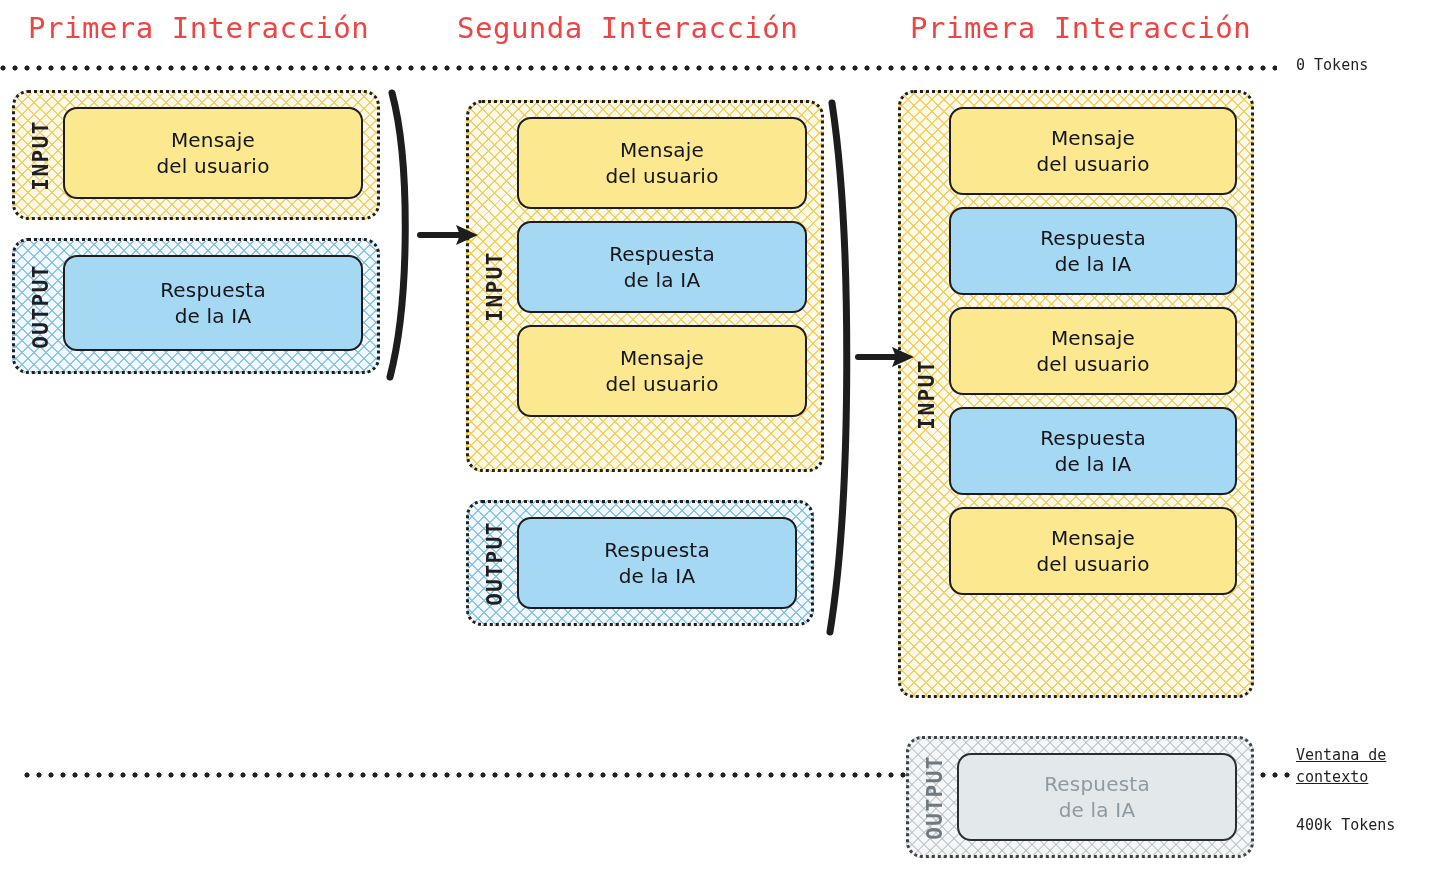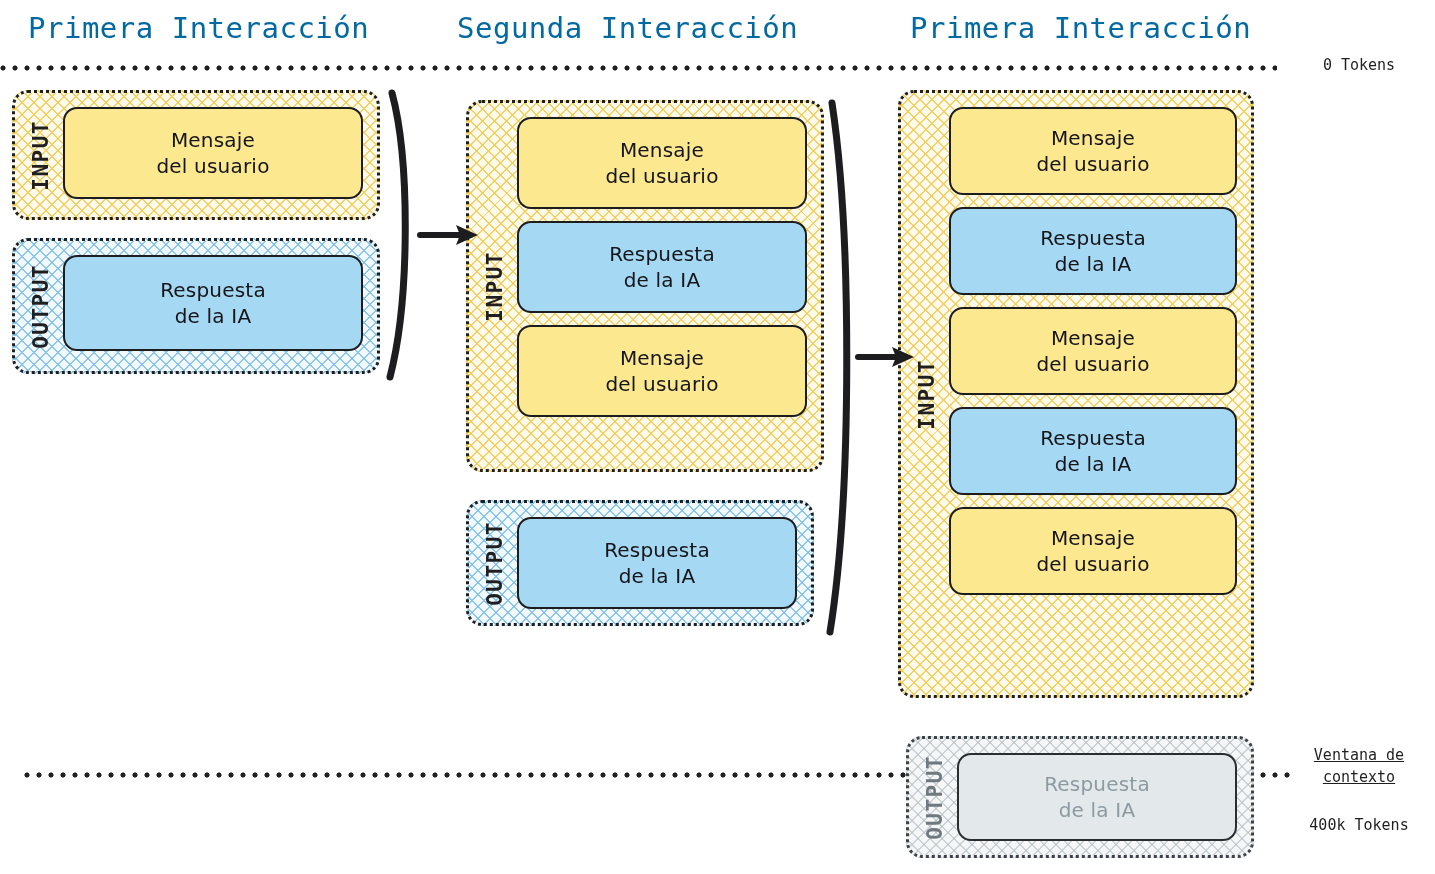--- a/index.html
+++ b/index.html
@@ -13,21 +13,21 @@
     position: relative;
     overflow: hidden;
     font-family: "DejaVu Sans", sans-serif;
   }
 
   
   .col-title {
     position: absolute;
     font-family: "DejaVu Sans Mono", monospace;
     font-size: 29px;
-    color: #0369a1;
+    color: #ef4444;
     letter-spacing: 0.5px;
     white-space: nowrap;
     top: 11px;
   }
   #title-1 { left: 28px; }
   #title-2 { left: 457px; }
   #title-3 { left: 910px; }
 
   
   .limit-line {
@@ -39,21 +39,21 @@
   }
   #limit-top    { left: 0px;  top: 65px;  width: 1277px; }
   #limit-bottom { left: 24px; top: 772px; width: 1270px; }
 
   
   .side-note {
     position: absolute;
     font-family: "DejaVu Sans Mono", monospace;
     font-size: 15px;
     color: #1f1f20;
-    text-align: center;
+    text-align: left;
     line-height: 1.45;
     white-space: pre-line;
   }
   #note-zero    { left: 1296px; top: 55px;  width: 126px; }
   #note-window  { left: 1296px; top: 745px; width: 126px; text-decoration: underline; }
   #note-200k    { left: 1296px; top: 815px; width: 126px; }
 
   
   .group {
     position: absolute;

